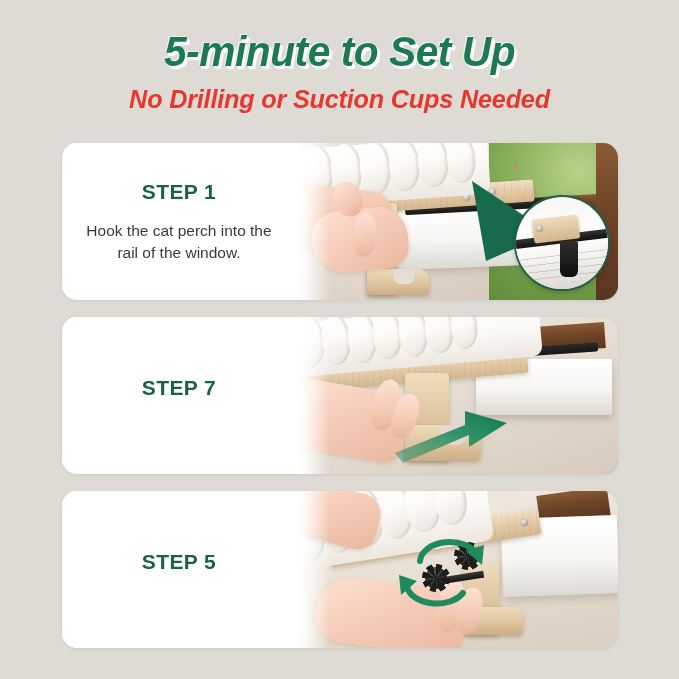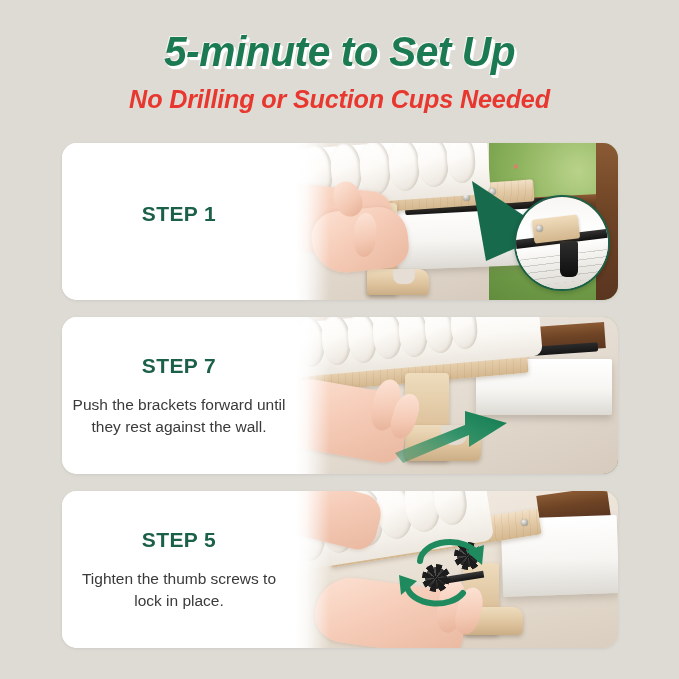--- a/index.html
+++ b/index.html
@@ -67,21 +67,21 @@
     box-shadow: 0 1px 3px rgba(120,115,108,0.16);
   }
 
   .card-text {
     width: 234px;
     flex: 0 0 234px;
     display: flex;
     flex-direction: column;
     align-items: center;
     justify-content: center;
-    padding: 0 8px;
+    padding: 0 24px;
     background: #ffffff;
     z-index: 3;
   }
 
   .step-label {
     font-size: 21px;
     font-weight: bold;
     color: #1b6048;
     letter-spacing: 0.4px;
     margin-bottom: 16px;
@@ -275,20 +275,21 @@
 <div class="header">
   <div class="title">5-minute to Set Up</div>
   <div class="subtitle">No Drilling or Suction Cups Needed</div>
 </div>
 
 <div class="cards">
 
   <div class="card">
     <div class="card-text">
       <div class="step-label">STEP 1</div>
+      <div class="step-desc">Hook the cat perch into the rail of the window.</div>
     </div>
     <div class="photo">
 
       <div class="sky-grass"></div>
       <div class="grass-dots"></div>
 
       <div class="window-frame" style="right:0; top:50px; width:54%; height:18px; transform:rotate(-3deg); transform-origin:right center;"></div>
       <div class="window-frame" style="right:0; top:0; width:22px; height:100%;"></div>
 
       <div class="room-wall"></div>
@@ -329,21 +330,20 @@
         <div style="position:absolute; left:48%; top:48%; width:18px; height:36px; background:linear-gradient(180deg,#2e2e2e,#0e0e0e); border-radius:3px 3px 6px 6px;"></div>
         <div style="position:absolute; left:18%; top:22%; width:46px; height:24px; background:linear-gradient(180deg,#f0dcbc,#d2b68d); border-radius:3px; transform:rotate(-7deg); box-shadow:0 2px 3px rgba(80,60,40,0.35);"></div>
         <div class="screw" style="left:22%; top:30%;"></div>
       </div>
     </div>
   </div>
 
   <div class="card">
     <div class="card-text">
       <div class="step-label">STEP 7</div>
-      <div class="step-desc">Push the brackets forward until they rest against the wall.</div>
     </div>
     <div class="photo">
       <div class="sky-grass" style="width:16%;"></div>
       <div class="room-wall" style="width:100%;"></div>
       <div class="window-frame" style="right:4%; top:8px; width:26%; height:26px; transform:rotate(-4deg);"></div>
       <div class="rail-dark" style="right:6%; top:28px; width:24%; height:9px; transform:rotate(-4deg);"></div>
       <div class="sill" style="right:2%; top:42px; width:42%; height:56px; border-radius:2px; box-shadow:0 4px 7px rgba(120,110,95,0.32);"></div>
 
       <div class="board" style="left:-2%; top:42px; width:74%; height:24px; transform:rotate(-5deg);">
         <div class="board-grain"></div>
@@ -377,21 +377,20 @@
           </linearGradient>
         </defs>
         <path d="M2,62 L72,34 L72,20 L114,32 L76,56 L76,44 L10,72 Z" fill="url(#g2)"></path>
       </svg>
     </div>
   </div>
 
   <div class="card">
     <div class="card-text">
       <div class="step-label">STEP 5</div>
-      <div class="step-desc">Tighten the thumb screws to lock in place.</div>
     </div>
     <div class="photo">
       <div class="sky-grass" style="width:12%; height:40%;"></div>
       <div class="room-wall" style="width:100%; background:linear-gradient(170deg,#f3ece3 0%,#e9e0d4 50%,#d9ceBF 100%);"></div>
       <div class="window-frame" style="right:3%; top:0px; width:22%; height:30px; transform:rotate(-8deg);"></div>
       <div class="sill" style="right:0%; top:26px; width:36%; height:78px; border-radius:2px; transform:rotate(-2deg); box-shadow:0 4px 8px rgba(120,110,95,0.3);"></div>
 
       <div class="board" style="left:10%; top:34px; width:66%; height:26px; transform:rotate(-9deg);">
         <div class="board-grain"></div>
       </div>

